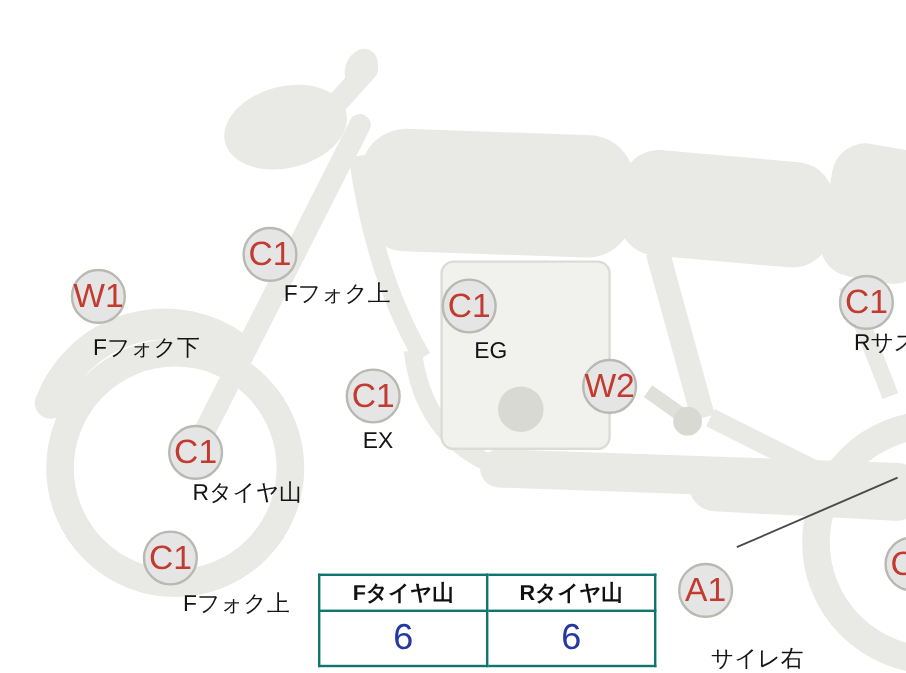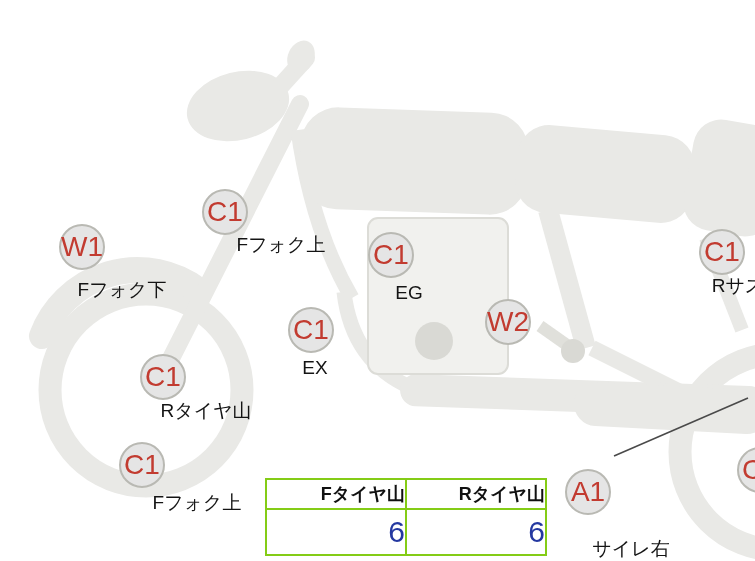--- a/index.html
+++ b/index.html
@@ -32,23 +32,23 @@
     white-space:nowrap;
   }
 
   .tire-table {
     position:absolute;
     left:265px; top:478px;
     border-collapse:collapse;
     background:#ffffff;
   }
   .tire-table th, .tire-table td {
-    border:2px solid #84cc16;
+    border:2px solid #0f766e;
     width:140px;
-    text-align:right;
+    text-align:center;
     vertical-align:middle;
   }
   .tire-table th {
     height:30px;
     font-size:18px;
     font-weight:700;
     color:#111111;
     background:#ffffff;
   }
   .tire-table td {

